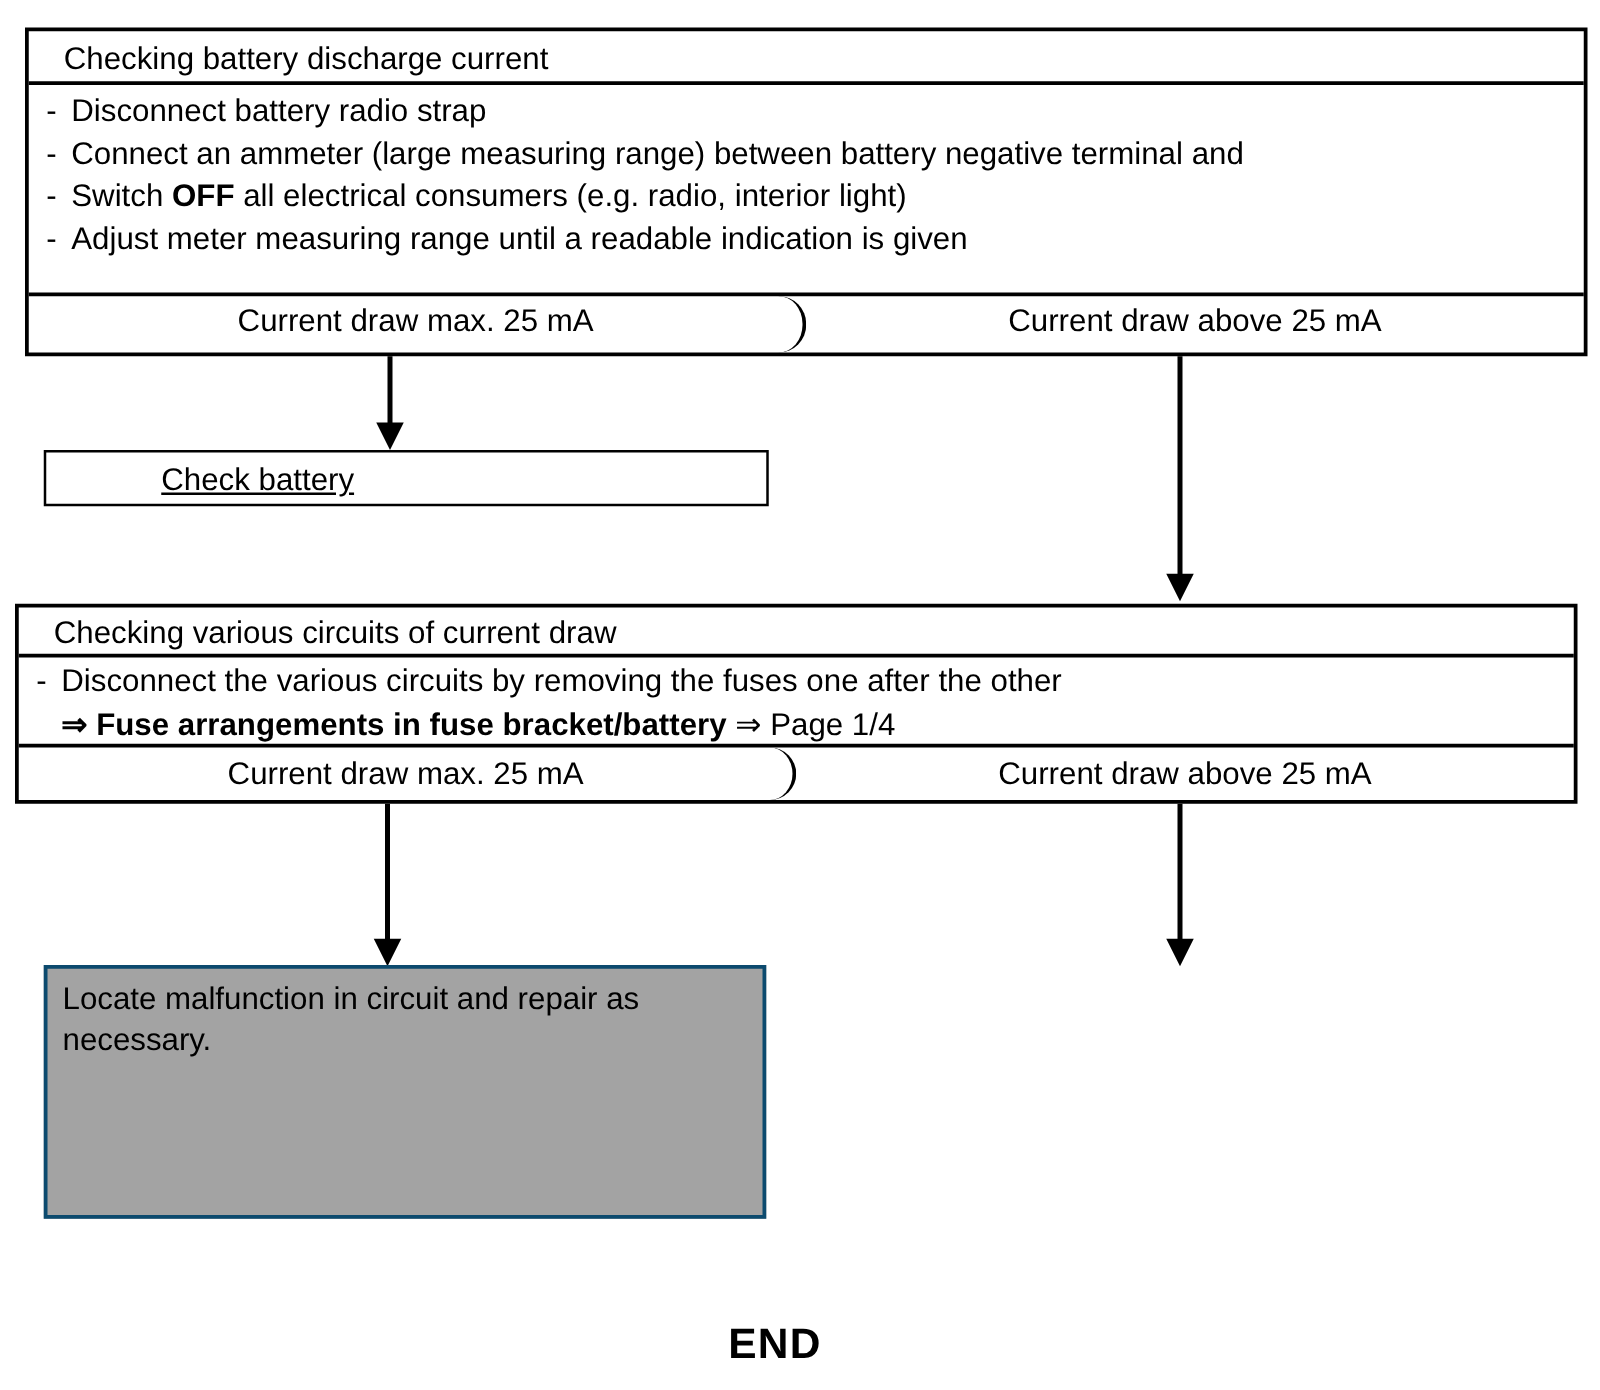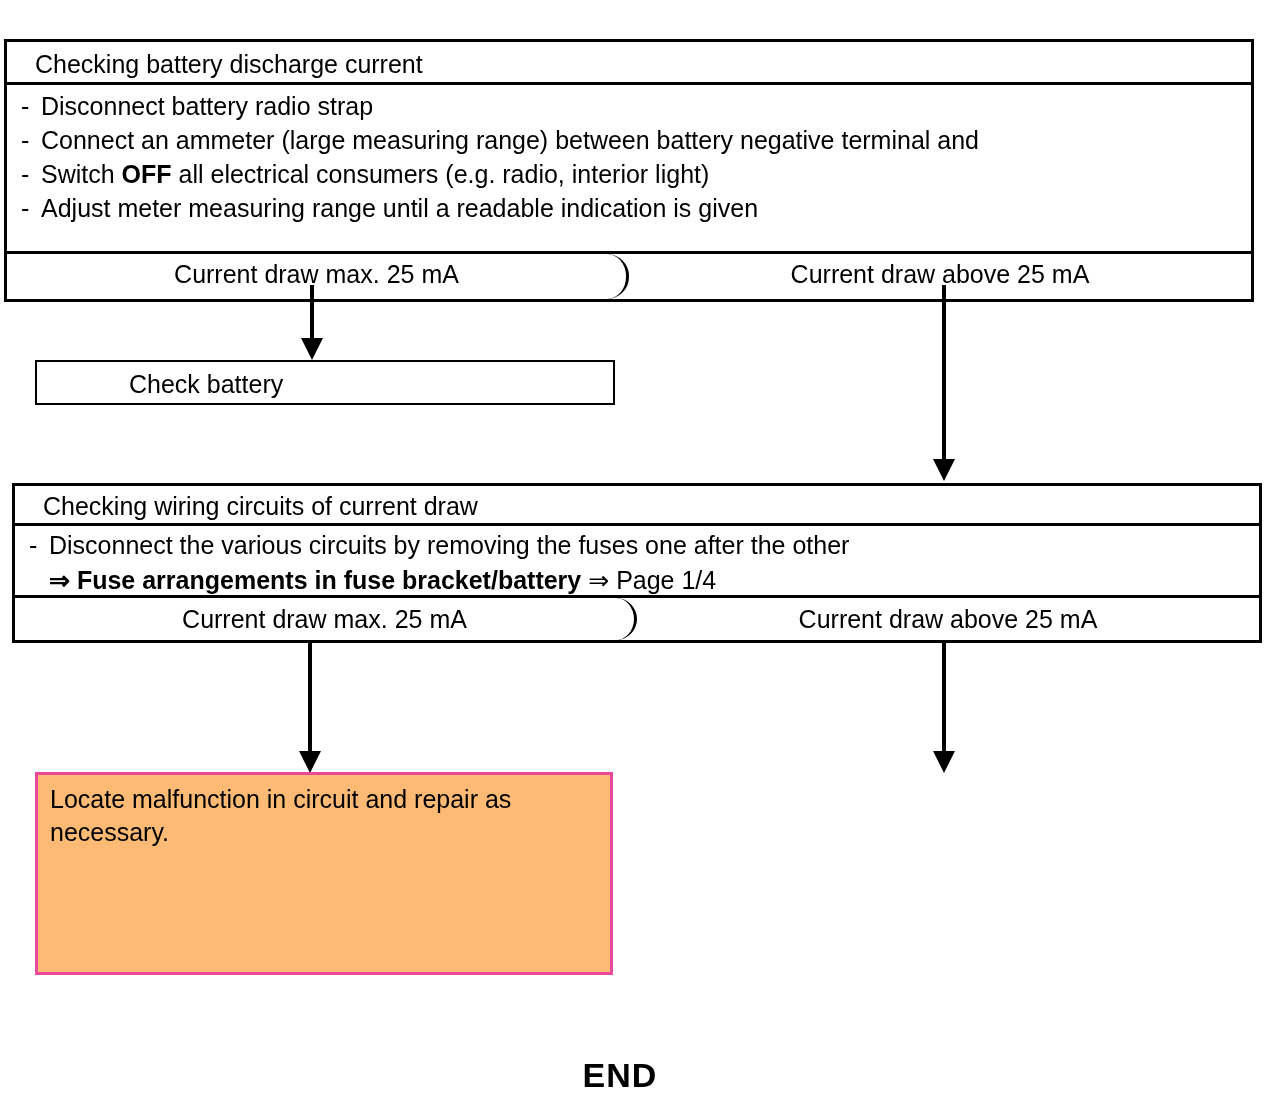--- a/index.html
+++ b/index.html
@@ -26,20 +26,21 @@
 
   
   .box {
     position: absolute;
     box-sizing: border-box;
     border: 3px solid #000;
     background: #fff;
   }
   .box-thin {
     border-width: 2px;
+    text-decoration: underline;
   }
 
   .row {
     box-sizing: border-box;
     width: 100%;
   }
   .row-sep {
     border-bottom: 3px solid #000;
   }
 
@@ -102,22 +103,22 @@
     padding: 0;
     border-radius: 22px;
   }
   .outcome-left  { width: 50%; border-right: 3px solid #000; }
   .outcome-right { width: 50%; }
 
   
   .textbox {
     position: absolute;
     box-sizing: border-box;
-    border: 3px solid #ec4899;
-    background: #fdba74;
+    border: 3px solid #0c4a6e;
+    background: #a3a3a3;
     font-size: 25px;
     line-height: 33px;
     padding: 8px 10px 8px 12px;
   }
 
   .centerlabel {
     font-size: 25px;
     line-height: 44px;
     padding-left: 92px;
     white-space: nowrap;
@@ -150,21 +151,21 @@
     font-size: 34px;
     font-weight: bold;
     letter-spacing: 1px;
   }
 </style>
 </head>
 <body>
 
 <div class="canvas">
 
-  <div class="box" style="left:4px; top:22px; width:1250px; height:263px;margin-top:17px;">
+  <div class="box" style="left:20px; top:22px; width:1250px; height:263px;">
 
     <div class="row row-sep" style="height:43px;">
       <div class="hdr">Checking battery discharge current</div>
     </div>
 
     <div class="row row-sep" style="height:169px;">
       <div class="bullets">
 
         <div class="bullet-line">
           <span class="bullet-dash">-</span>
@@ -205,21 +206,21 @@
   </div>
 
   <div class="arrow" style="left:942px; top:285px; width:4px; height:196px;">
     <div class="arrow-shaft" style="height:176px;"></div>
     <div class="arrow-head" style="top:174px;"></div>
   </div>
 
   <div class="box" style="left:12px; top:483px; width:1250px; height:160px;">
 
     <div class="row row-sep" style="height:40px;">
-      <div class="hdr" style="line-height:40px;">Checking wiring circuits of current draw</div>
+      <div class="hdr" style="line-height:40px;">Checking various circuits of current draw</div>
     </div>
 
     <div class="row row-sep" style="height:72px;">
       <div class="bullets" style="padding-top:2px;">
         <div class="bullet-line">
           <span class="bullet-dash">-</span>
           <span class="bullet-text">Disconnect the various circuits by removing the fuses one after the other</span>
         </div>
         <div class="ref-line"><span>⇒</span> <span>Fuse arrangements in fuse bracket/battery</span> <span class="normal">⇒</span> <span class="normal">Page 1/4</span></div>
       </div>

